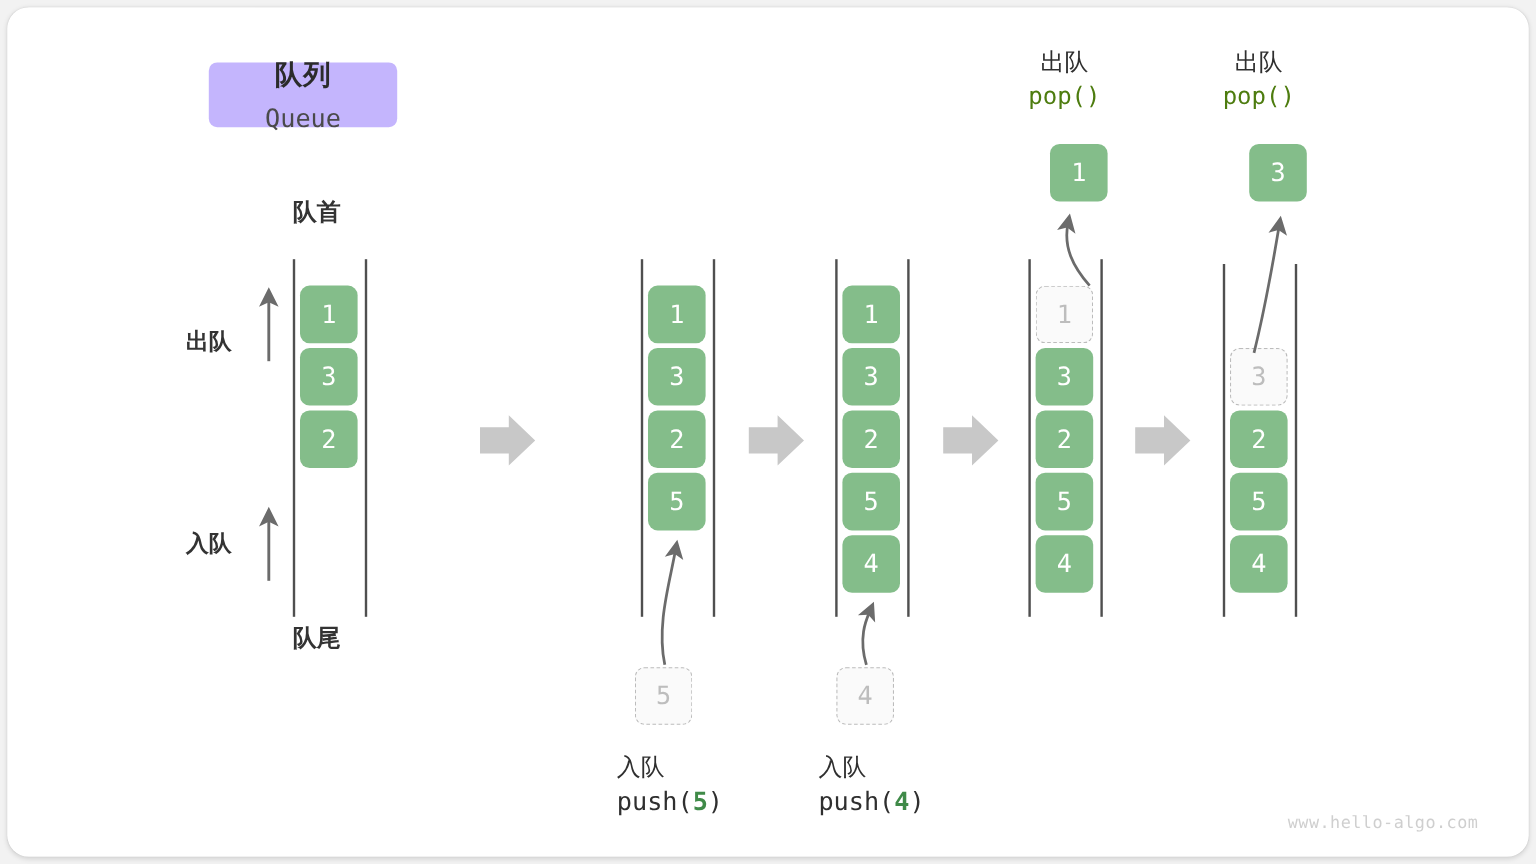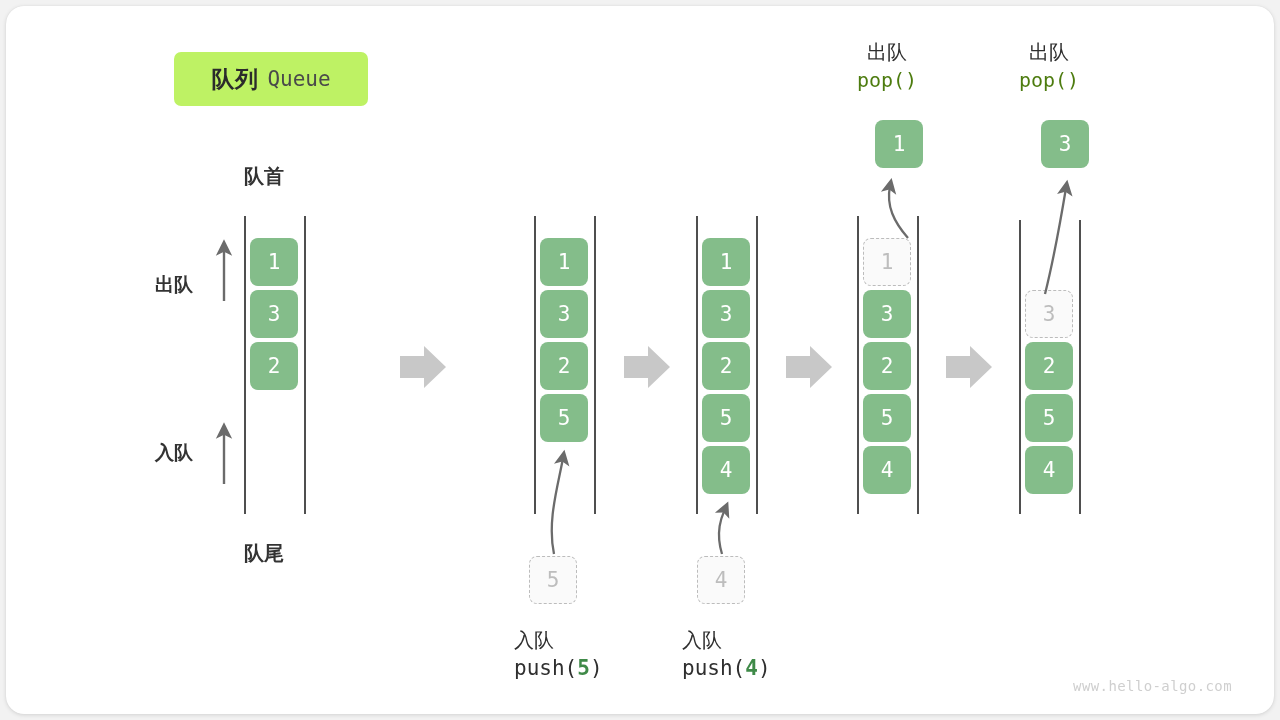--- a/index.html
+++ b/index.html
@@ -20,27 +20,28 @@
     width: 1268px; height: 708px;
     background: #ffffff;
     border-radius: 18px;
     box-shadow: 0 1px 4px rgba(0,0,0,0.13), 0 0 1px rgba(0,0,0,0.10);
   }
 
   
   .title-chip {
     position: absolute;
     left: 168px; top: 46px;
-    width: 194px; height: 54px;
-    background: #bef264;
+    width: 157px; height: 54px;
+    background: #c4b5fd;
     border-radius: 7px;
     display: flex;
     align-items: center;
     justify-content: center;
     gap: 9px;
+    flex-direction: column;
   }
   .title-cn {
     font-size: 23px;
     font-weight: bold;
     color: #2b2b2b;
     letter-spacing: 0.5px;
   }
   .title-en {
     font-family: "DejaVu Sans Mono", "Liberation Mono", monospace;
     font-size: 21px;
@@ -154,21 +155,21 @@
 
 <div id="stage">
   <div id="card">
 
     <div class="title-chip">
       <span class="title-cn">队列</span>
       <span class="title-en">Queue</span>
     </div>
 
     <div class="col-label" style="left:238px; top:157px;font-family:Liberation Mono, monospace;">队首</div>
-    <div class="col-label" style="left:238px; top:534px;">队尾</div>
+    <div class="col-label" style="left:238px; top:512px;">队尾</div>
 
     <div class="side-label" style="left:149px; top:266px;">出队</div>
     <div class="side-label" style="left:149px; top:434px;">入队</div>
 
     <div class="rail" style="left:238px; top:210px; height:298px;"></div>
     <div class="rail" style="left:298px; top:210px; height:298px;"></div>
 
     <div class="box" style="left:244px; top:232px;">1</div>
     <div class="box" style="left:244px; top:284px;">3</div>
     <div class="box" style="left:244px; top:336px;">2</div>

